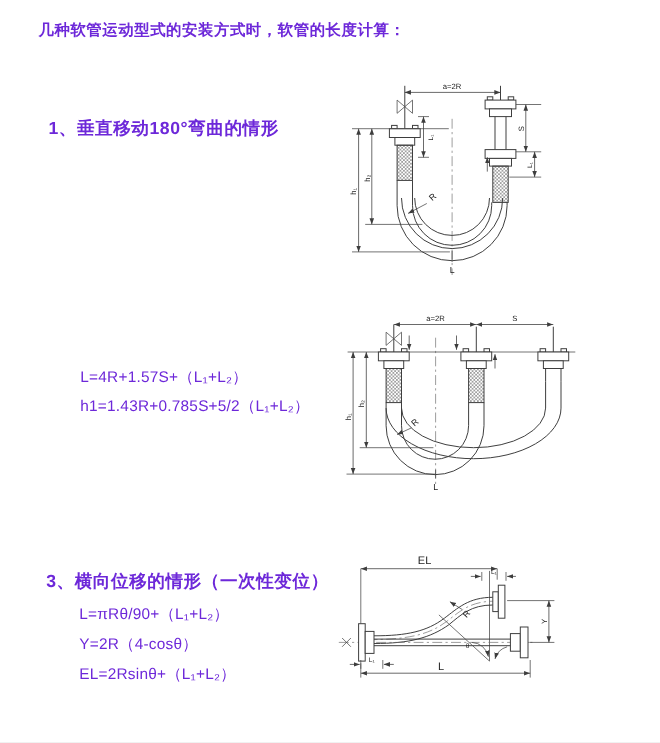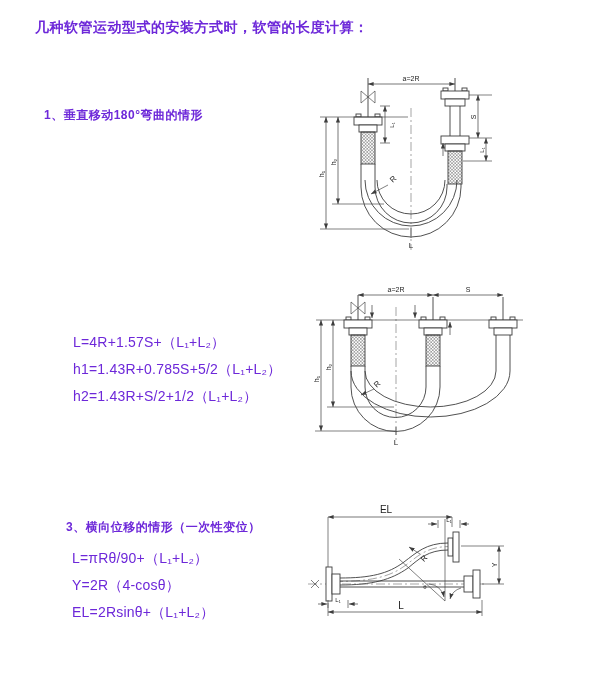--- a/index.html
+++ b/index.html
@@ -6,27 +6,27 @@
   .page{
     position:relative;width:600px;height:675px;background:#ffffff;
     font-family:"Liberation Sans","DejaVu Sans",sans-serif;color:#6d28d9;
     overflow:hidden;margin:0 auto;
   }
   .doc-title{
     position:absolute;left:35px;top:19px;font-size:14px;font-weight:700;
     letter-spacing:0.5px;white-space:nowrap;
   }
   .sec-heading{
-    position:absolute;font-size:12px;font-weight:700;letter-spacing:0.5px;white-space:nowrap;
+    position:absolute;font-size:16px;font-weight:700;letter-spacing:0.5px;white-space:nowrap;
   }
   .formulas{position:absolute;font-size:14px;font-weight:400;}
   .formula{height:27px;line-height:27px;white-space:nowrap;letter-spacing:0.2px;}
   #h1s{left:44px;top:107px;} #f1s{left:74px;top:133px;}
   #h2s{left:44px;top:303px;} #f2s{left:73px;top:329px;}
-  #h3s{left:42px;top:519px;margin-left:24px;} #f3s{left:72px;top:545px;}
+  #h3s{left:42px;top:519px;} #f3s{left:72px;top:545px;}
   .dwg{position:absolute;}
   #d1{left:308px;top:64px;}
   #d2{left:308px;top:283px;}
   #d3{left:298px;top:497px;}
   .ln{stroke:#3d3d3d;stroke-width:0.9;fill:none;}
   .th{stroke:#4a4a4a;stroke-width:0.7;fill:none;}
   .dm{stroke:#3d3d3d;stroke-width:0.7;fill:none;}
   .cl{stroke:#6a6a6a;stroke-width:0.6;fill:none;stroke-dasharray:9 3 2 3;}
   .fl{fill:#ffffff;stroke:#3d3d3d;stroke-width:0.9;}
   .br{fill:url(#braid);stroke:#3d3d3d;stroke-width:0.9;}
@@ -49,21 +49,20 @@
     </defs>
   </svg>
 
   <div class="doc-title">几种软管运动型式的安装方式时，软管的长度计算：</div>
 
   <div class="sec-heading" id="h1s">1、垂直移动180°弯曲的情形</div>
 
   <div class="formulas" id="f2s">
     <div class="formula">L=4R+1.57S+（L₁+L₂）</div>
     <div class="formula">h1=1.43R+0.785S+5/2（L₁+L₂）</div>
-    <div class="formula">h2=1.43R+S/2+1/2（L₁+L₂）</div>
   </div>
 
   <div class="sec-heading" id="h3s">3、横向位移的情形（一次性变位）</div>
   <div class="formulas" id="f3s">
     <div class="formula">L=πRθ/90+（L₁+L₂）</div>
     <div class="formula">Y=2R（4-cosθ）</div>
     <div class="formula">EL=2Rsinθ+（L₁+L₂）</div>
   </div>
 
   <svg id="d1" class="dwg" width="290" height="200" viewBox="0 0 290 200">

